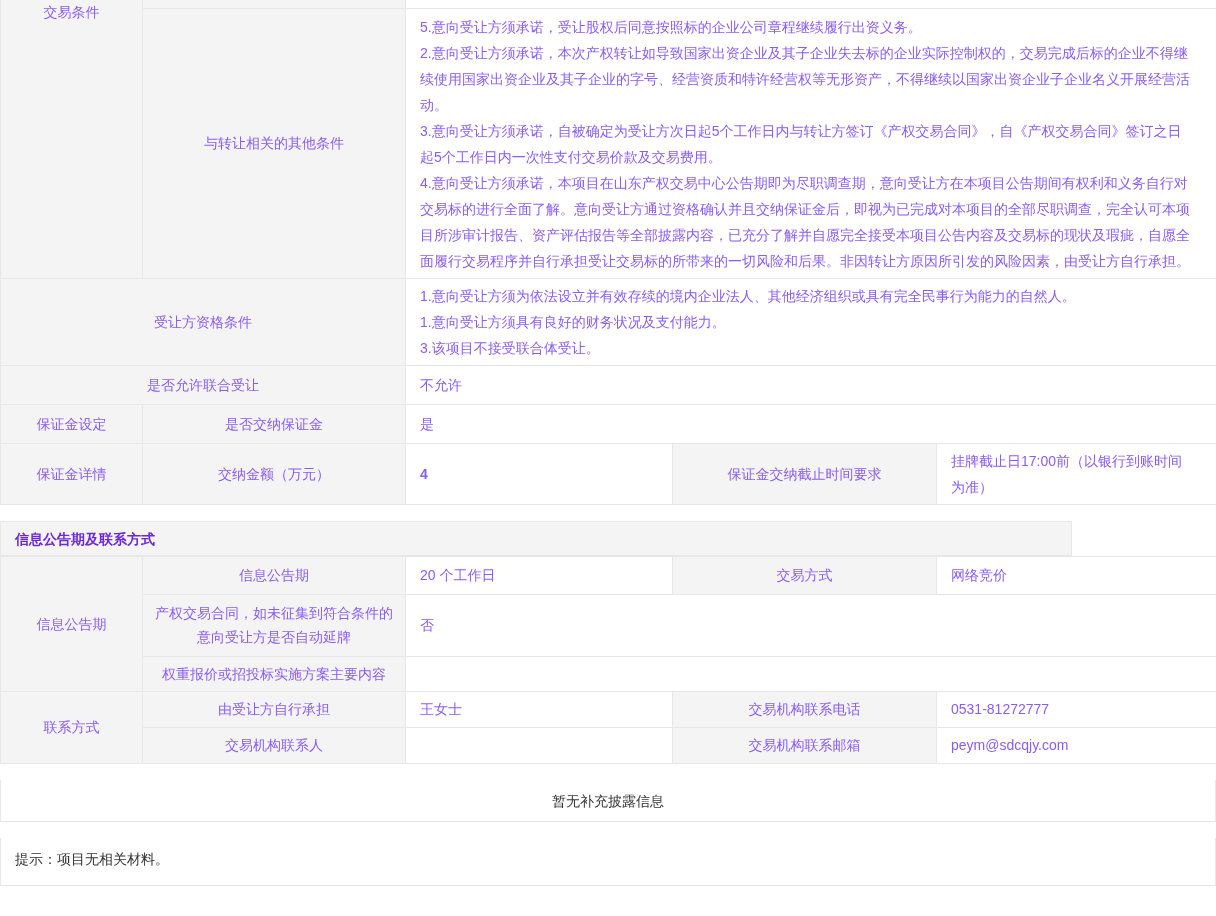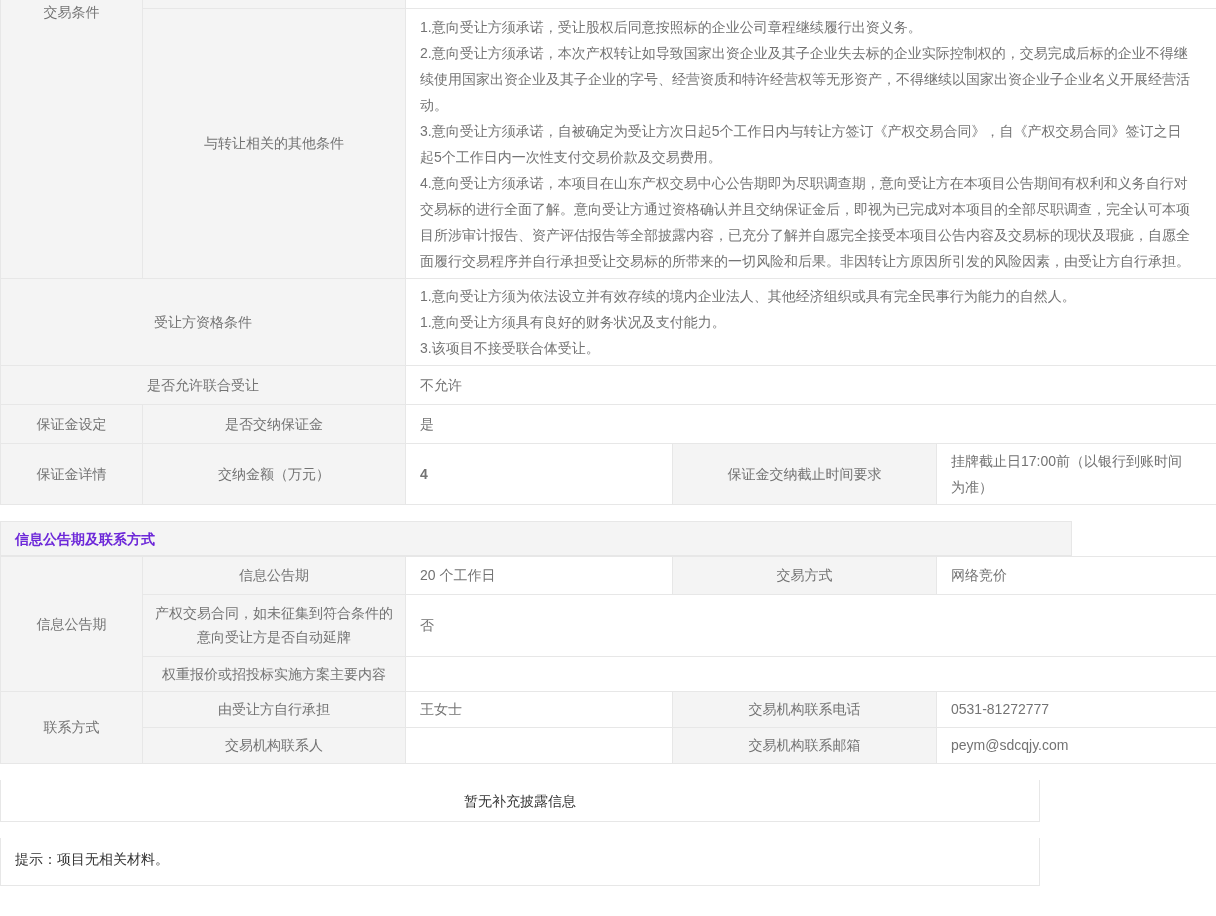--- a/index.html
+++ b/index.html
@@ -12,21 +12,21 @@
     color: #333333;
   }
   table.grid {
     border-collapse: collapse;
     table-layout: fixed;
     width: 1216px;
   }
   table.grid td {
     border: 1px solid #e7e7e7;
     font-size: 14px;
-    color: #737373;
+    color: #8b5cf6;
     overflow: hidden;
   }
   
   table.t1 tr.sliver td { border-top: none; height: 8px; padding: 0; }
   td.lab {
     background: #f4f4f4;
     text-align: center;
     vertical-align: middle;
     line-height: 24px;
     padding: 4px 12px;
@@ -45,21 +45,21 @@
     width: 1072px;
     background: #f4f4f4;
     border: 1px solid #e7e7e7;
     font-size: 14px;
     font-weight: 700;
     color: #6d28d9;
     padding: 7px 14px 6px 14px;
     line-height: 20px;
   }
   .full-row {
-    width: 1040px;
+    width: 1216px;
     background: #ffffff;
     border: 1px solid #e7e7e7;
     border-top: none;
     font-size: 14px;
     line-height: 26px;
     padding: 8px 14px;
   }
   .full-row.center { text-align: center; }
   .clause { line-height: 26px; }
 </style>
@@ -80,21 +80,21 @@
         <tr class="sliver">
       <td class="lab group-top" rowspan="2">
         <span>交易条件</span>
       </td>
       <td class="lab"></td>
       <td class="val" colspan="3"></td>
     </tr>
     <tr style="height:262px">
       <td class="lab">与转让相关的其他条件</td>
       <td class="val vtop" colspan="3">
-        <div class="clause">1.意向受让方须承诺，受让股权后同意按照标的企业公司章程继续履行出资义务。</div>
+        <div class="clause">5.意向受让方须承诺，受让股权后同意按照标的企业公司章程继续履行出资义务。</div>
         <div class="clause">2.意向受让方须承诺，本次产权转让如导致国家出资企业及其子企业失去标的企业实际控制权的，交易完成后标的企业不得继续使用国家出资企业及其子企业的字号、经营资质和特许经营权等无形资产，不得继续以国家出资企业子企业名义开展经营活动。</div>
         <div class="clause">3.意向受让方须承诺，自被确定为受让方次日起5个工作日内与转让方签订《产权交易合同》，自《产权交易合同》签订之日起5个工作日内一次性支付交易价款及交易费用。</div>
         <div class="clause">4.意向受让方须承诺，本项目在山东产权交易中心公告期即为尽职调查期，意向受让方在本项目公告期间有权利和义务自行对交易标的进行全面了解。意向受让方通过资格确认并且交纳保证金后，即视为已完成对本项目的全部尽职调查，完全认可本项目所涉审计报告、资产评估报告等全部披露内容，已充分了解并自愿完全接受本项目公告内容及交易标的现状及瑕疵，自愿全面履行交易程序并自行承担受让交易标的所带来的一切风险和后果。非因转让方原因所引发的风险因素，由受让方自行承担。</div>
       </td>
     </tr>
     <tr style="height:78px">
       <td class="lab" colspan="2">受让方资格条件</td>
       <td class="val" colspan="3">
         <div class="clause">1.意向受让方须为依法设立并有效存续的境内企业法人、其他经济组织或具有完全民事行为能力的自然人。</div>
         <div class="clause">1.意向受让方须具有良好的财务状况及支付能力。</div>

